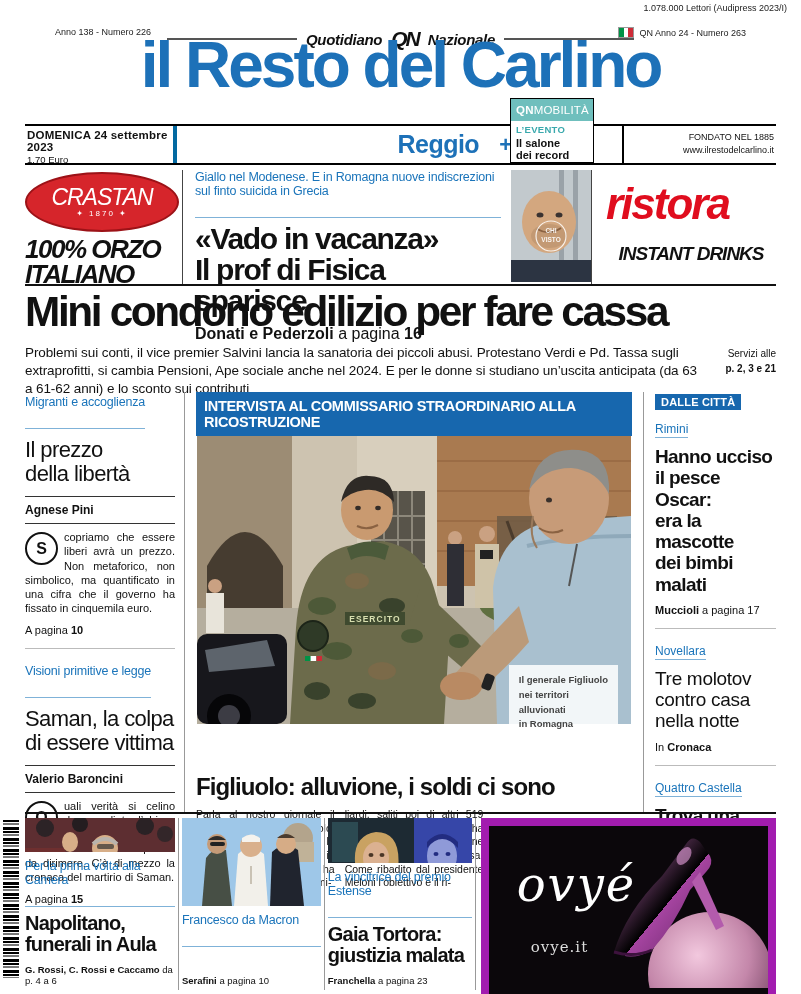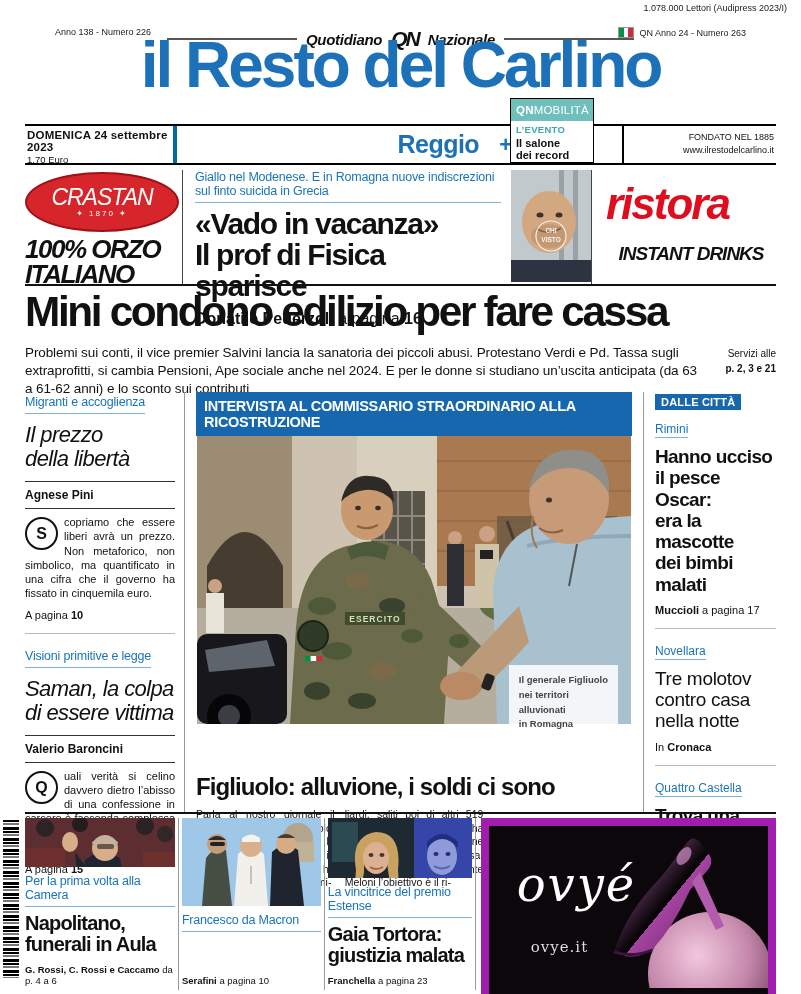--- a/index.html
+++ b/index.html
@@ -43,42 +43,42 @@
   .top-band{top:170px;left:25px;width:751px;height:114px;display:flex;border-bottom:2px solid #111;}
   .crastan{width:157px;padding-top:2px;}
   .crastan-oval{width:150px;height:56px;background:#d6252b;border-radius:50%;display:flex;flex-direction:column;
                 align-items:center;justify-content:center;color:#fff;border:2px solid #9c1217;}
   .crastan-brand{font-size:23px;font-weight:400;font-style:italic;letter-spacing:-1px;line-height:1;}
   .crastan-year{font-size:8px;letter-spacing:2px;}
   .crastan-claim{font-size:26px;font-weight:900;font-style:italic;letter-spacing:-1.5px;line-height:0.95;
                  margin-top:5px;color:#111;}
   .vline{width:1px;background:#444;}
   .top-story{flex:1;padding:0 10px 0 12px;}
-  .kicker{display:inline-block;color:#1a74ba;border-bottom:1px solid #7fb2d8;padding-bottom:4px;
+  .kicker{display:inline-block;color:#1a74ba;border-bottom:1px solid #7fb2d8;padding-bottom:19px;
           font-size:12.5px;letter-spacing:-0.2px;}
   .ts-title{font-size:30px;font-weight:900;letter-spacing:-1.3px;line-height:1.03;margin-top:6px;}
   .ts-byline{font-size:16px;margin-top:8px;}
   .ts-photo{width:80px;height:112px;}
   .ristora{width:170px;border-left:1px solid #444;padding:14px 0 0 14px;}
   .ristora-brand{color:#e00d1e;font-size:44px;font-weight:900;font-style:italic;letter-spacing:-2px;line-height:0.9;}
   .ristora-tag{color:#111;font-size:19px;font-weight:bold;font-style:italic;letter-spacing:-1px;margin-top:19px;text-align:center;}
   
   .lead{top:290px;left:25px;width:751px;}
   .lead-headline{font-size:43px;font-weight:900;letter-spacing:-2.4px;white-space:nowrap;
                  transform:scaleX(0.985);transform-origin:left;line-height:1;}
   .lead-row{display:flex;margin-top:11px;gap:12px;}
   .lead-deck{width:676px;font-size:13.5px;line-height:1.35;letter-spacing:-0.1px;}
   .lead-services{flex:1;font-size:10px;text-align:right;line-height:1.5;padding-top:2px;}
   
   .cols{top:392px;left:25px;width:751px;height:420px;display:flex;border-bottom:2px solid #111;}
   .left-col{width:150px;padding-right:6px;}
   .cdiv{width:1px;background:#999;margin:0 3px;}
   .center-col{width:436px;padding:0 8px;position:relative;}
   .right-col{flex:1;padding-left:8px;}
-  .col-title{font-size:22px;line-height:1.1;letter-spacing:-0.6px;margin:9px 0 10px;white-space:pre-line;font-style:italic;}
+  .col-title{font-size:22px;line-height:1.1;letter-spacing:-0.6px;margin:9px 0 10px;white-space:pre-line;}
   .thin-hr{border:none;border-top:1px solid #333;margin:6px 0;}
   .gray-hr{border:none;border-top:1px solid #bbb;margin:12px 0;}
   .author{font-size:12px;font-weight:bold;}
   .body-text{font-size:11px;line-height:1.28;text-align:justify;}
   .dropcap{float:left;width:29px;height:29px;border:2px solid #111;border-radius:50%;text-align:center;
            line-height:29px;font-weight:bold;font-size:16px;margin:2px 6px 2px 0;}
   .pageref{font-size:11px;margin-top:9px;}
   
   .banner{background:#1767ae;color:#fff;font-weight:bold;font-size:14.5px;padding:6px 8px;letter-spacing:-0.3px;}
   .photo-wrap{position:relative;height:328px;overflow:hidden;}

